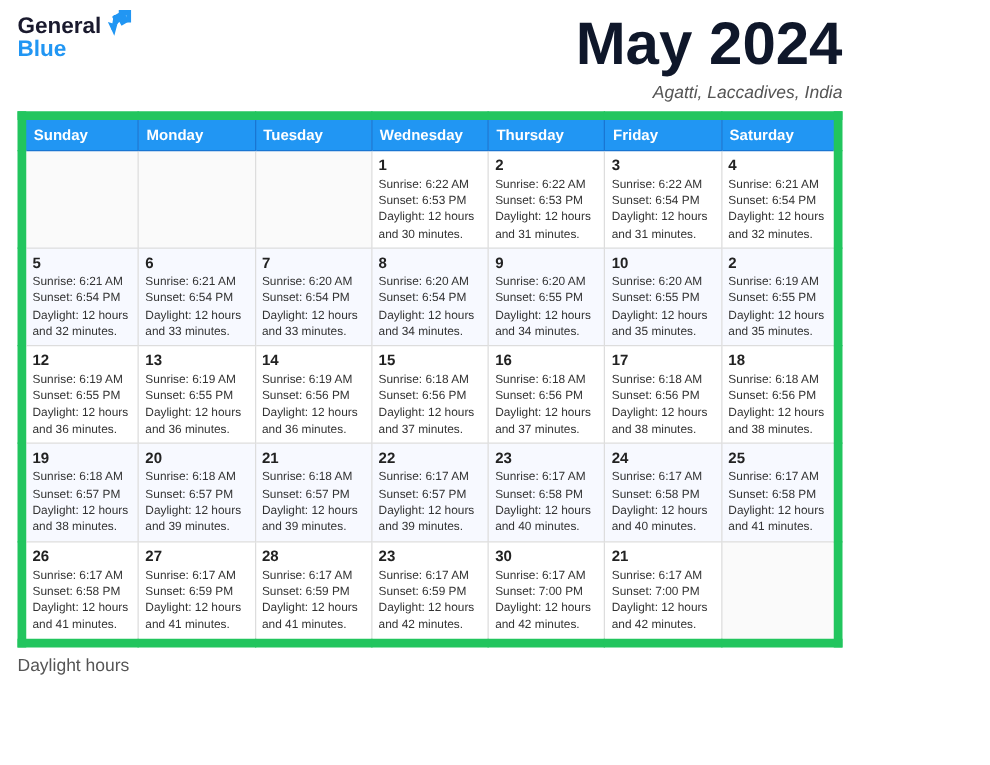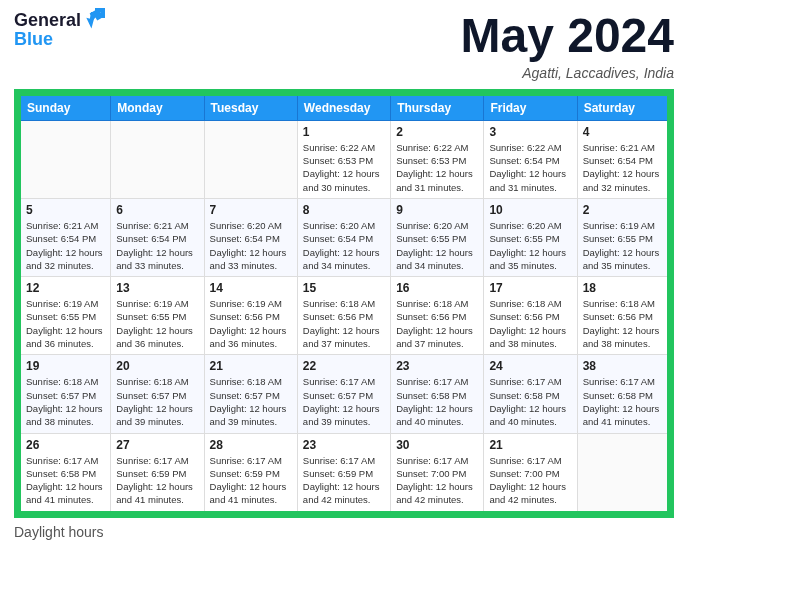--- a/index.html
+++ b/index.html
@@ -234,21 +234,21 @@
           </td>
           <td>
             <span class="day-num">23</span>
             <div class="cell-text">Sunrise: 6:17 AM<br>Sunset: 6:58 PM<br>Daylight: 12 hours and 40 minutes.</div>
           </td>
           <td>
             <span class="day-num">24</span>
             <div class="cell-text">Sunrise: 6:17 AM<br>Sunset: 6:58 PM<br>Daylight: 12 hours and 40 minutes.</div>
           </td>
           <td>
-            <span class="day-num">38</span>
+            <span class="day-num">25</span>
             <div class="cell-text">Sunrise: 6:17 AM<br>Sunset: 6:58 PM<br>Daylight: 12 hours and 41 minutes.</div>
           </td>
         </tr>
         <tr>
           <td>
             <span class="day-num">26</span>
             <div class="cell-text">Sunrise: 6:17 AM<br>Sunset: 6:58 PM<br>Daylight: 12 hours and 41 minutes.</div>
           </td>
           <td>
             <span class="day-num">27</span>

